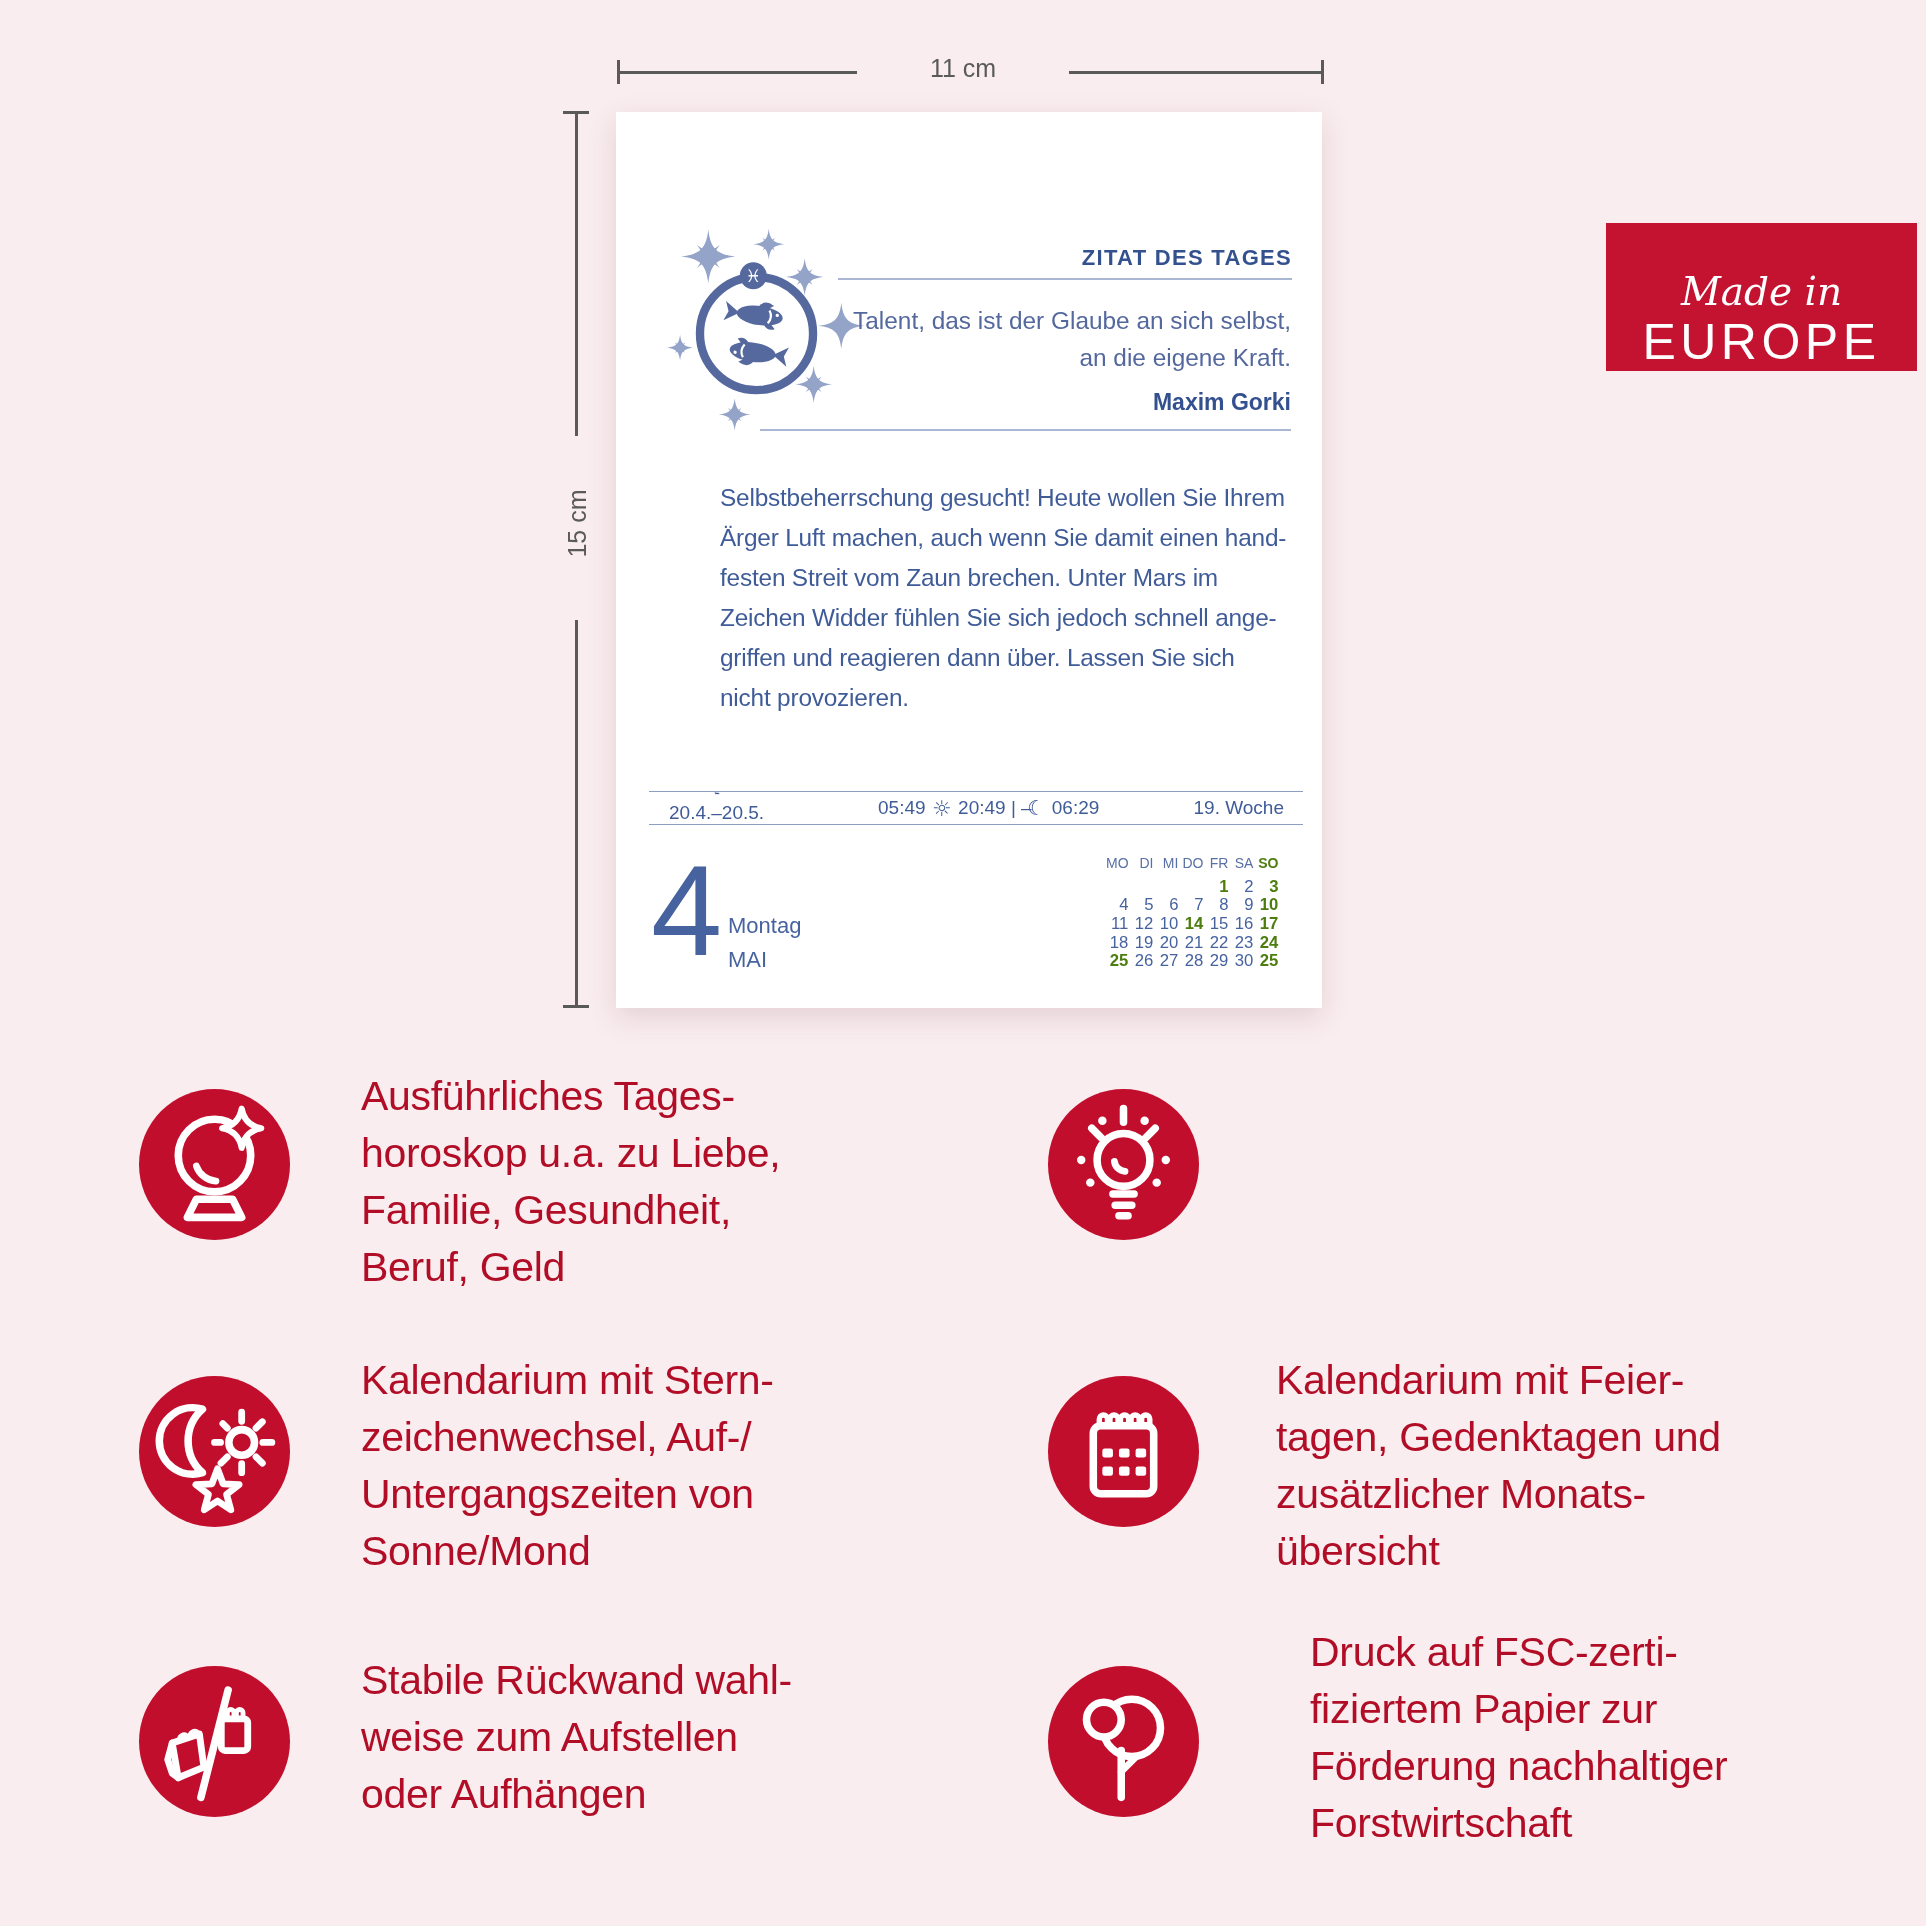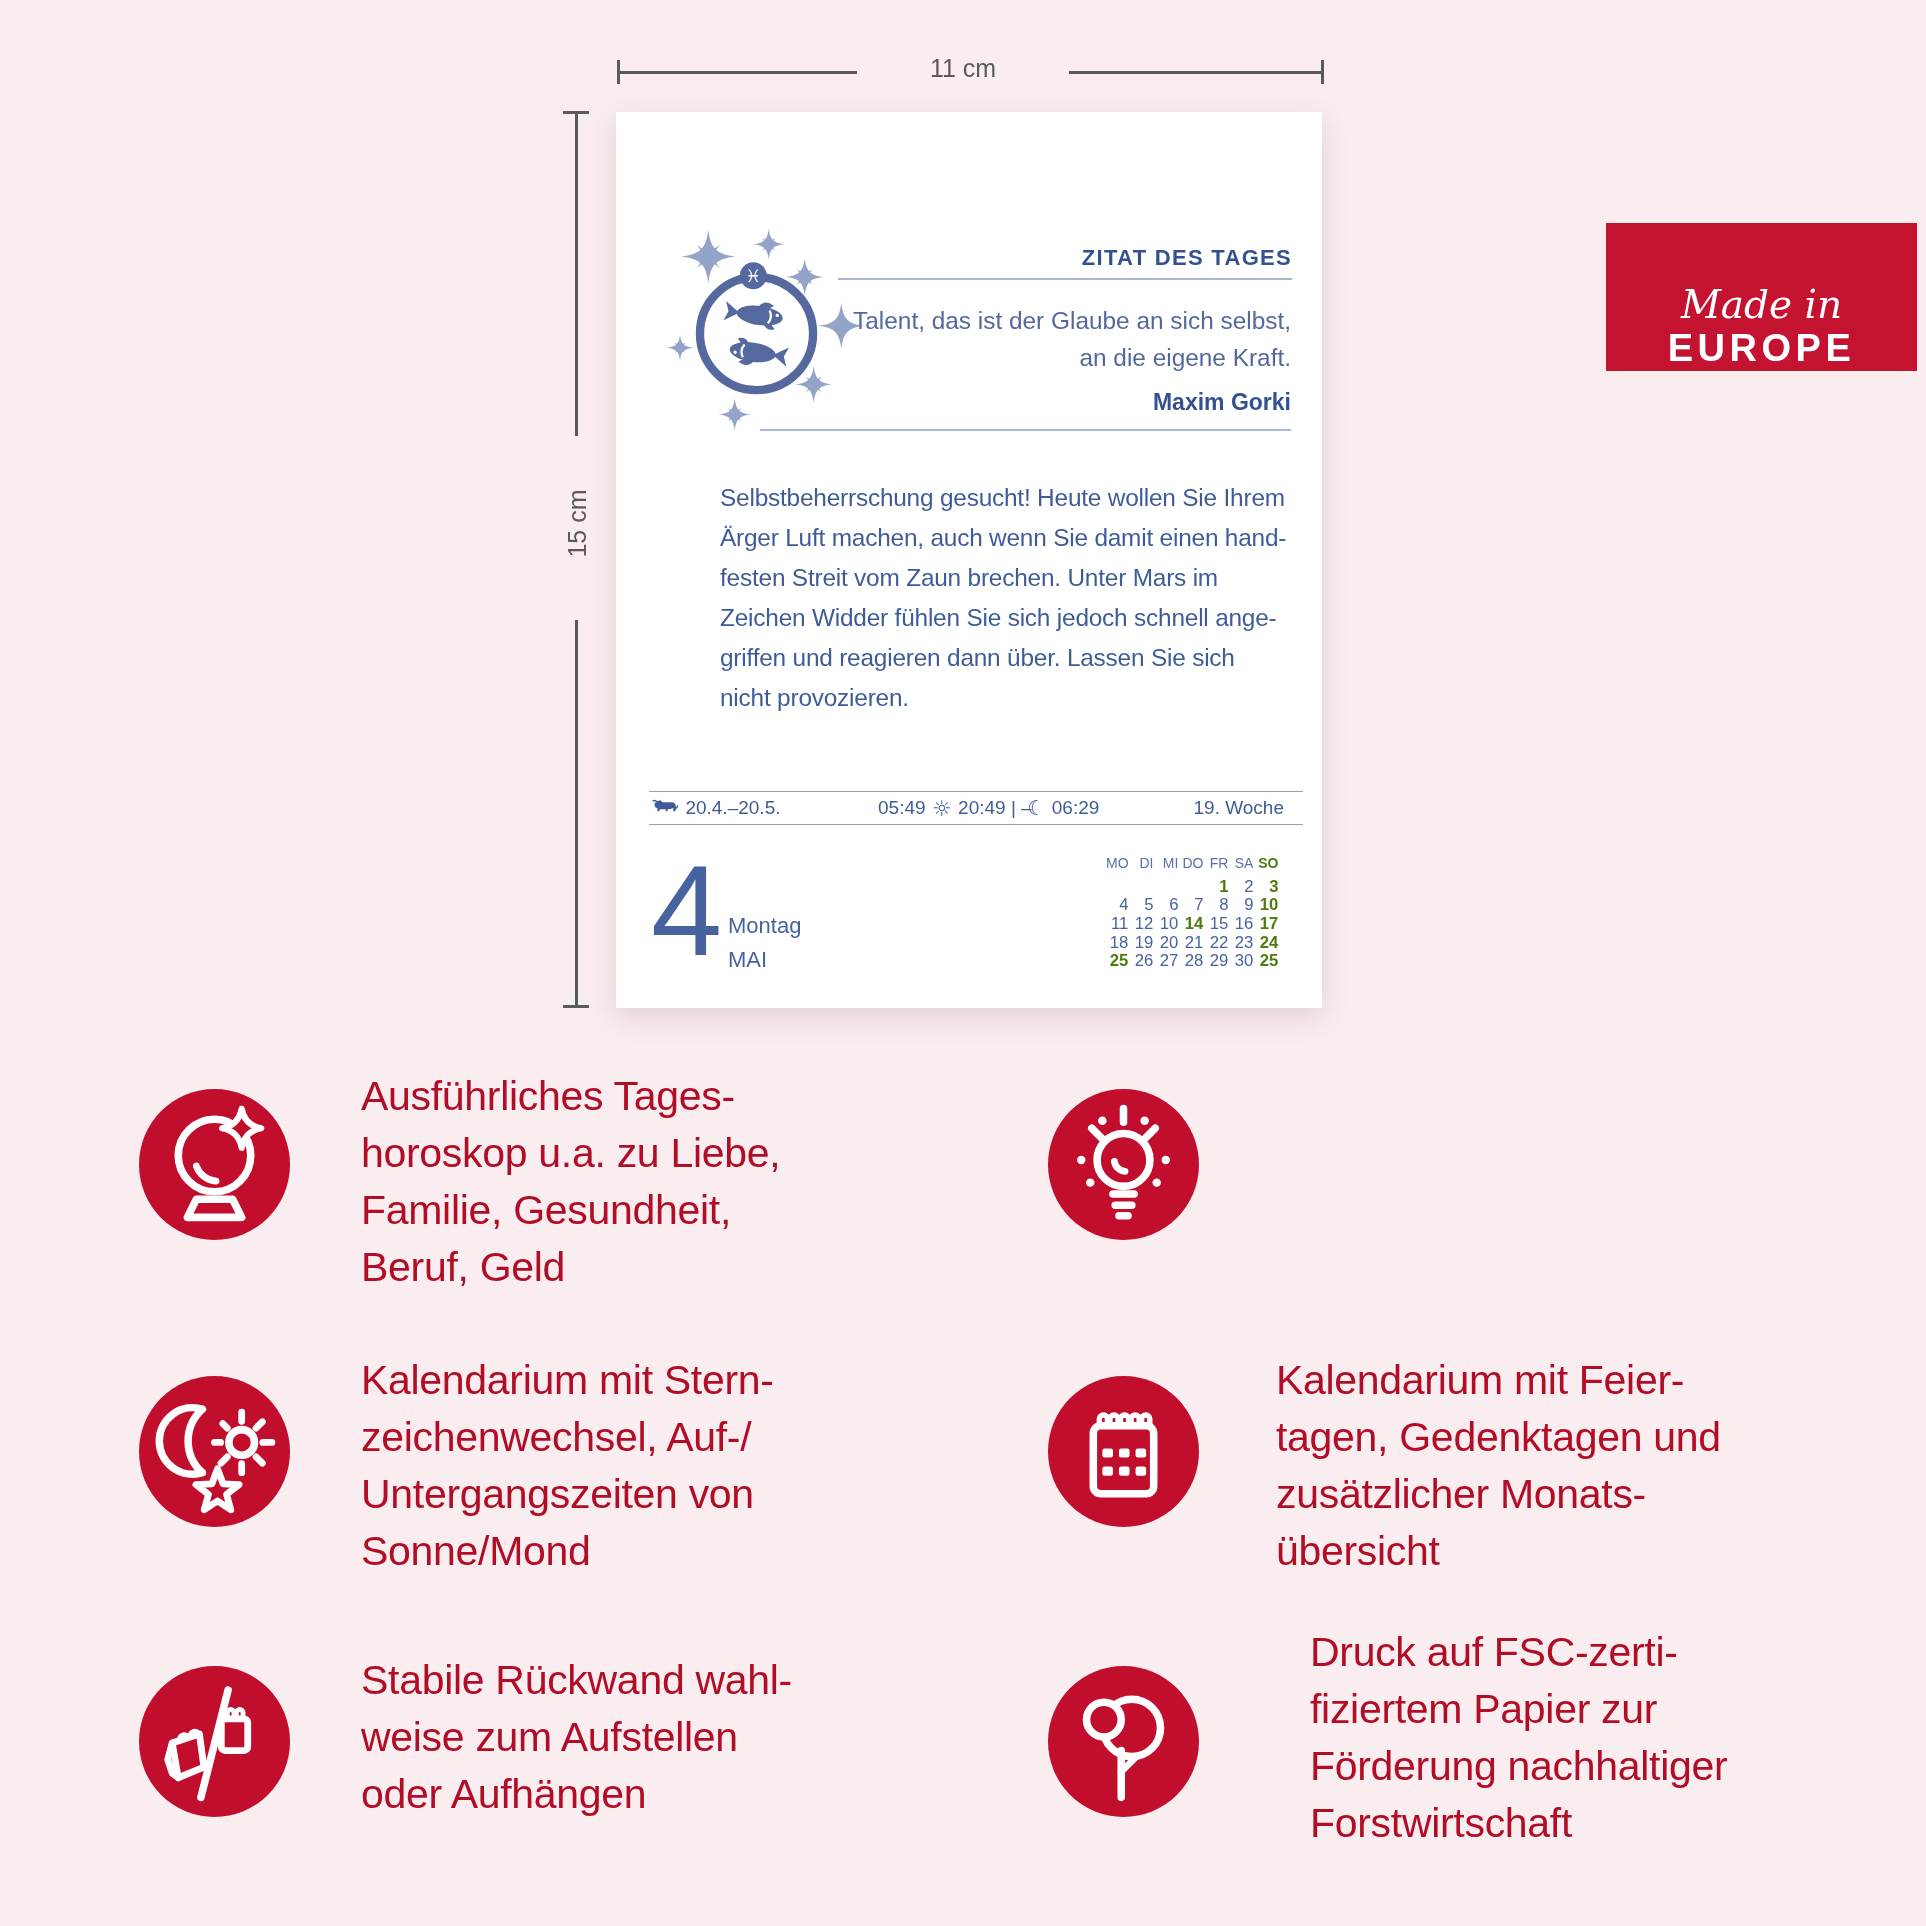--- a/index.html
+++ b/index.html
@@ -11,21 +11,21 @@
   body{font-family:"Liberation Sans", sans-serif; background:var(--bg);}
   .canvas{position:relative;width:1926px;height:1926px;background:var(--bg);overflow:hidden;}
   .abs{position:absolute;}
   .dimseg{background:var(--dim);}
   .dimlabel{color:var(--dim);font-size:25px;}
   .vlabel{transform:rotate(-90deg);transform-origin:center;display:block;width:116px;text-align:center;}
 
   
   .badge{background:var(--badge);color:#fff;display:flex;flex-direction:column;align-items:center;justify-content:flex-end;}
   .badge .script{font-family:"DejaVu Serif", serif;font-style:italic;font-size:39px;line-height:1.1;}
-  .badge .caps{font-size:38px;font-weight:700;letter-spacing:4.5px;line-height:1.15;}
+  .badge .caps{font-size:50px;font-weight:400;letter-spacing:4.5px;line-height:1.15;}
 
   
   .card{background:#fff;box-shadow:0 9px 26px rgba(140,80,90,0.18);}
   .zitat-head{color:var(--blued);font-weight:700;font-size:22px;letter-spacing:1.3px;text-align:right;}
   .rule{background:var(--rule);height:1.9px;}
   .quote{color:#54689E;font-size:24.4px;line-height:37px;text-align:right;white-space:pre-line;}
   .author{color:var(--blued);font-size:23px;font-weight:700;text-align:right;}
   .horoscope{color:var(--blue);font-size:24.4px;line-height:40px;white-space:pre-line;letter-spacing:-0.2px;}
 
   .infobar{border-top:1.9px solid #8E9DC0;border-bottom:1.9px solid #8E9DC0;color:var(--blue);font-size:19px;}
@@ -113,21 +113,21 @@
     <div class="abs rule" style="left:144px;top:317px;width:531px;"></div>
 
     <div class="abs horoscope" style="left:104px;top:366px;width:604px;">Selbstbeherrschung gesucht! Heute wollen Sie Ihrem
 Ärger Luft machen, auch wenn Sie damit einen hand-
 festen Streit vom Zaun brechen. Unter Mars im
 Zeichen Widder fühlen Sie sich jedoch schnell ange-
 griffen und reagieren dann über. Lassen Sie sich
 nicht provozieren.</div>
 
     <div class="abs infobar" style="left:33px;top:679px;width:654px;height:32px;">
-      <div class="ib" style="left:2px;">
+      <div class="ib" style="left:20px;flex-direction:column;">
         <svg width="28" height="18" viewBox="0 0 44 28">
           <path fill="#3F5C99" d="M6,11 Q4,5 9,5 Q9,2 12,3 Q14,1 16,3 L18,5 L32,5 Q39,5 39,12 L39,13 Q41,12 42,9 L43,10 Q42,15 39,16 L38,19 L35,19 L35,14 Q30,16 26,16 L26,19 L23,19 L23,16 L14,16 L13,19 L10,19 L10,14 Q6,14 6,11 Z"></path>
           <path d="M9,4 Q6,1 3,3" stroke="#3F5C99" stroke-width="2" fill="none" stroke-linecap="round"></path>
         </svg>
         <span>20.4.–20.5.</span>
       </div>
       <div class="ib" style="left:229px;">
         <span>05:49</span>
         <span class="glyph" style="font-size:22px;">☼</span>
         <span>20:49 | –</span>

